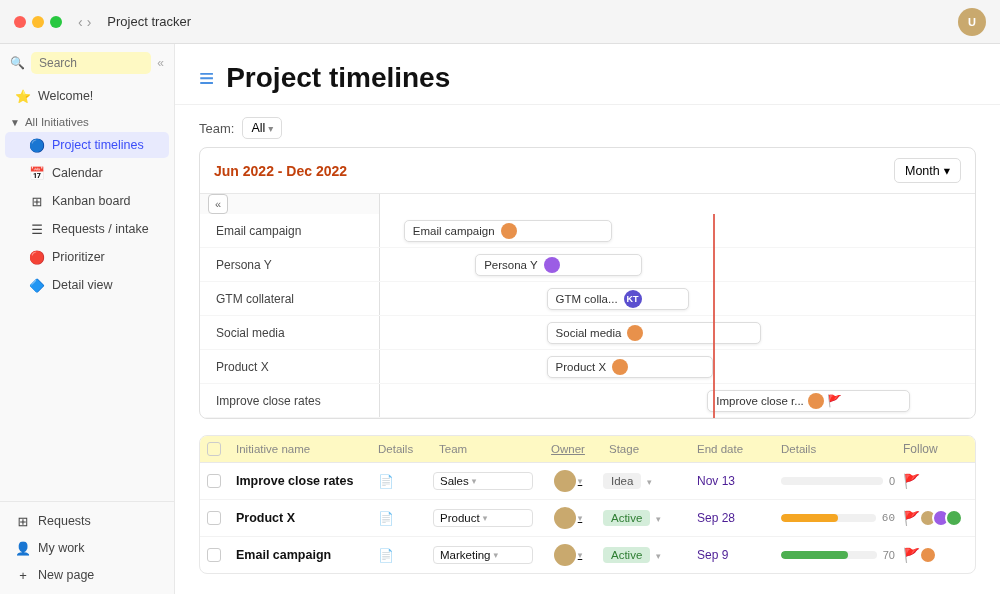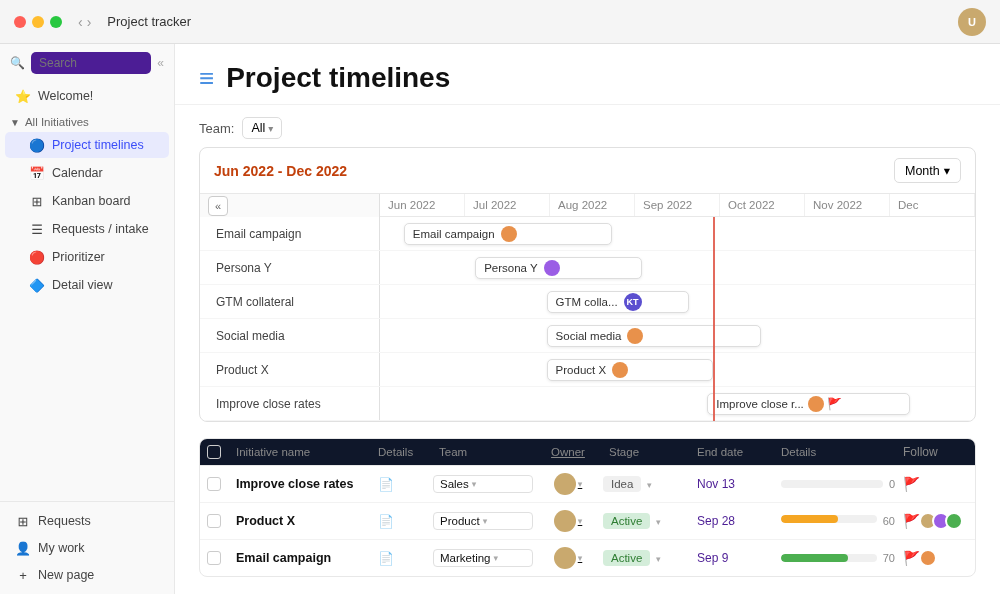--- a/index.html
+++ b/index.html
@@ -16,21 +16,21 @@
     .titlebar-nav { display: flex; gap: 4px; margin-right: 8px; }
     .titlebar-nav span { font-size: 14px; color: #999; cursor: pointer; }
     .titlebar-avatar { width: 28px; height: 28px; border-radius: 50%; background: #c9a96e; position: absolute; right: 14px; top: 50%; transform: translateY(-50%); overflow: hidden; display: flex; align-items: center; justify-content: center; color: #fff; font-size: 11px; font-weight: 600; }
 
     
     .app-body { display: flex; flex: 1; overflow: hidden; }
 
     
     .sidebar { width: 175px; background: #f9f9f9; border-right: 1px solid #e8e8e8; display: flex; flex-direction: column; flex-shrink: 0; overflow-y: auto; }
     .sidebar-search { display: flex; align-items: center; gap: 6px; padding: 8px 10px; }
-    .sidebar-search input { background: #4c1d95; border: none; border-radius: 5px; padding: 4px 8px; font-size: 12px; width: 100%; color: #888; outline: none; }
+    .sidebar-search input { background: #fef9c3; border: none; border-radius: 5px; padding: 4px 8px; font-size: 12px; width: 100%; color: #888; outline: none; }
     .sidebar-collapse { color: #aaa; font-size: 12px; cursor: pointer; margin-left: auto; }
     .sidebar-item { display: flex; align-items: center; gap: 7px; padding: 5px 10px; cursor: pointer; border-radius: 5px; margin: 1px 5px; color: #444; font-size: 12.5px; }
     .sidebar-item.active { background: #e8eafd; color: #3b4ef8; }
     .sidebar-item .icon { width: 16px; height: 16px; display: flex; align-items: center; justify-content: center; flex-shrink: 0; font-size: 13px; }
     .sidebar-section { display: flex; align-items: center; gap: 5px; padding: 6px 10px 3px; font-size: 11.5px; color: #666; cursor: pointer; }
     .sidebar-section .arrow { font-size: 10px; }
     .sidebar-child { padding-left: 24px; }
     .sidebar-bottom { margin-top: auto; border-top: 1px solid #e8e8e8; padding: 5px 0; }
 
     
@@ -60,21 +60,21 @@
     .bar-avatar-orange { background: #e8914b; }
     .bar-avatar-purple { background: #9b5de5; }
 
     .sep-line { position: absolute; top: 0; bottom: 0; width: 2px; background: #e05a4b; opacity: 0.9; z-index: 10; }
 
     
     .collapse-btn { width: 20px; height: 20px; border: 1px solid #ccc; border-radius: 4px; display: flex; align-items: center; justify-content: center; cursor: pointer; font-size: 11px; color: #666; background: #fff; flex-shrink: 0; }
 
     
     .table-wrapper { border: 1px solid #e8e8e8; border-radius: 8px; overflow: hidden; }
-    .table-header-row { display: flex; background: #0f172a; border-bottom: 1px solid #e8e8e8; padding: 6px 0; align-items: center; }
+    .table-header-row { display: flex; background: #fef9c3; border-bottom: 1px solid #e8e8e8; padding: 6px 0; align-items: center; }
     .table-row-item { display: flex; align-items: center; padding: 7px 0; border-bottom: 1px solid #f2f2f2; }
     .table-row-item:last-child { border-bottom: none; }
 
     .col-check { width: 28px; flex-shrink: 0; display: flex; justify-content: center; }
     .col-name { width: 150px; flex-shrink: 0; padding: 0 8px; font-size: 12px; }
     .col-name.header { color: #888; font-weight: 500; font-size: 11.5px; }
     .col-details { width: 55px; flex-shrink: 0; text-align: left; font-size: 11.5px; color: #888; }
     .col-team { width: 100px; flex-shrink: 0; }
     .col-owner { width: 70px; flex-shrink: 0; display: flex; align-items: center; justify-content: center; text-decoration: underline; }
     .col-stage { width: 90px; flex-shrink: 0; }
@@ -213,29 +213,20 @@
             <span>▾</span>
           </button>
         </div>
 
         <div style="display:flex;border-top:1px solid #e8e8e8;">
 
           <div style="width:180px;flex-shrink:0;border-right:1px solid #e0e0e0;background:#fafafa;display:flex;align-items:center;padding:0 8px;">
             <div class="collapse-btn">«</div>
           </div>
 
-          <div style="flex:1;display:flex;border-bottom:1px solid #e8e8e8;">
-            <div class="month-col">Jun 2022</div>
-            <div class="month-col">Jul 2022</div>
-            <div class="month-col">Aug 2022</div>
-            <div class="month-col">Sep 2022</div>
-            <div class="month-col">Oct 2022</div>
-            <div class="month-col">Nov 2022</div>
-            <div class="month-col">Dec</div>
-          </div>
         </div>
 
         <div style="position:relative;">
 
           <div class="sep-line" style="left: calc(180px + 43%);"></div>
 
           <div class="timeline-row">
             <div class="row-label">Email campaign</div>
             <div class="row-bars">
               <div class="timeline-bar" style="left:4%;width:35%;">
@@ -361,21 +352,21 @@
           </div>
           <div class="col-owner">
             <div class="avatar-sm av-brown"></div>
             <span class="arrow" style="font-size:9px;color:#aaa;margin-left:2px;">▾</span>
           </div>
           <div class="col-stage">
             <span class="stage-badge stage-active">Active</span>
             <span class="arrow" style="font-size:9px;color:#aaa;margin-left:2px;">▾</span>
           </div>
           <div class="col-enddate">Sep 28</div>
-          <div class="col-progress" style="display:flex;align-items:flex-start;">
+          <div class="col-progress" style="display:flex;align-items:center;font-family:Liberation Mono, monospace;">
             <div class="progress-bar-wrap" style="flex:1;">
                 <div class="progress-bar-fill prog-orange" style="width:60%;"></div>
               </div>
             <span class="progress-val">60</span>
           </div>
           <div class="col-follow" style="display:flex;align-items:center;">
             <span class="follow-flag">🚩</span>
             <div class="follow-avatars">
               <div class="avatar-sm av-brown"></div>
               <div class="avatar-sm av-purple"></div>

